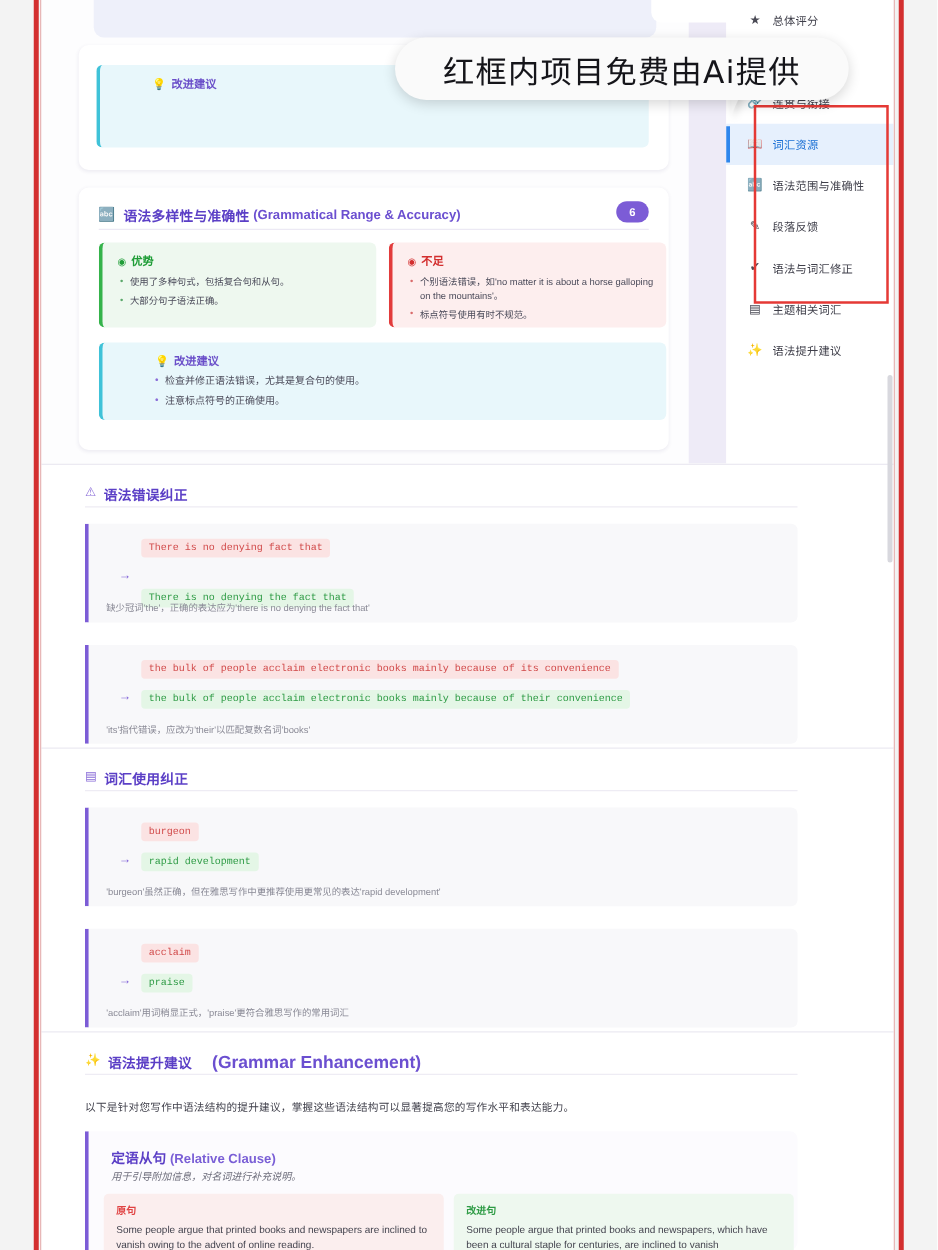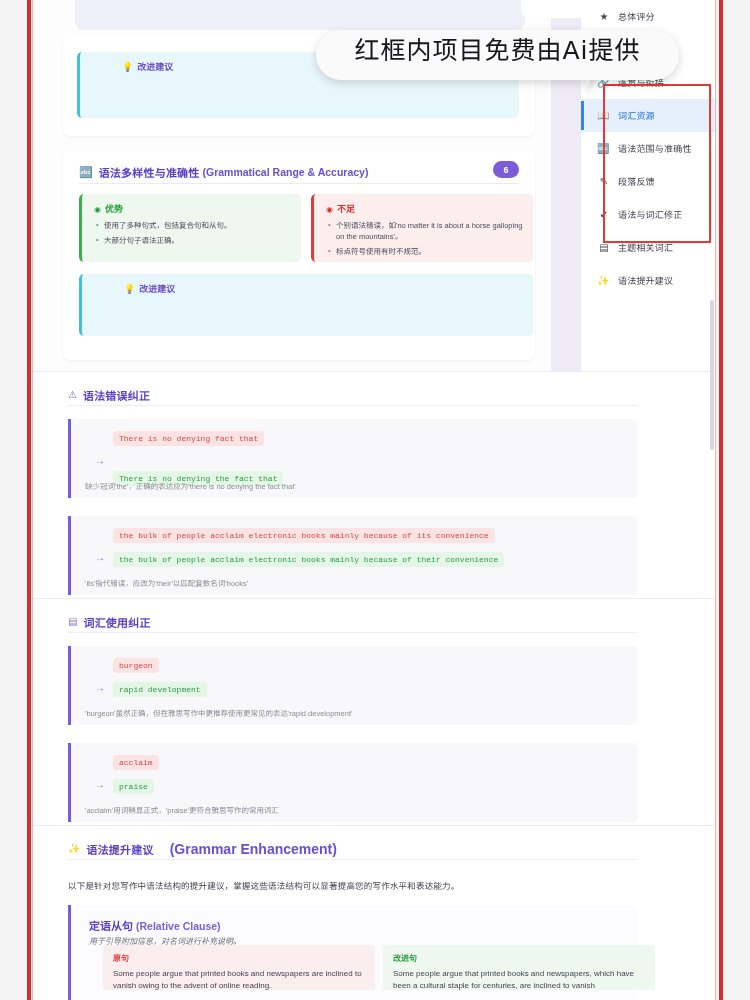--- a/index.html
+++ b/index.html
@@ -158,21 +158,21 @@
     position: absolute; left: 570px; top: 84px; width: 108px; height: 159px;
     border: 2px solid #e53935; z-index: 30; pointer-events: none;
   }
 
   
   .callout {
     position: absolute; left: 283px; top: 30px;
     width: 363px; height: 50px;
     background: #fafafa; border-radius: 26px;
     box-shadow: 0 3px 10px rgba(0,0,0,.16);
-    display: flex; align-items: flex-start; justify-content: center;
+    display: flex; align-items: center; justify-content: center;
     z-index: 50;
   }
   .callout-text {
     font-size: 25px; color: #15151a; letter-spacing: 1px;
     font-family: "DejaVu Sans", "Liberation Sans", sans-serif;
   }
   .callout-tail {
     position: absolute; left: 552px; top: 70px; z-index: 49;
     width: 0; height: 0;
     border-left: 10px solid #fafafa;
@@ -244,22 +244,22 @@
   .enh-title {
     position: absolute; left: 18px; top: 12px;
     font-size: 11px; font-weight: bold; color: #5b3fc6;
   }
   .enh-title-en { font-size: 10.5px; color: #7a5fd6; margin-left: 3px; }
   .enh-sub {
     position: absolute; left: 18px; top: 30px;
     font-size: 8px; color: #6e6e7c; font-style: italic;
   }
   .enh-half {
-    position: absolute; top: 40px; width: 272px; height: 45px;
-    padding: 7px 10px; border-radius: 4px 4px 0 0; margin-left: 20px;
+    position: absolute; top: 50px; width: 272px; height: 45px;
+    padding: 7px 10px; border-radius: 4px 4px 0 0;
   }
   .enh-orig { left: 12px;  background: #fbeeee; }
   .enh-impr { left: 292px; background: #eef8ef; }
   .enh-lab { font-size: 8px; font-weight: bold; margin-bottom: 5px; }
   .enh-lab.o { color: #e04343; }
   .enh-lab.i { color: #2e9b45; }
   .enh-body { font-size: 8px; color: #44444f; line-height: 12px; }
 
   .scrollbar {
     position: absolute; right: 1px; top: 300px; width: 4px; height: 150px;
@@ -328,20 +328,22 @@
             <span class="dot">◉</span><span>不足</span>
           </div>
           <div class="hb-li">个别语法错误，如'no matter it is about a horse galloping on the mountains'。</div>
           <div class="hb-li">标点符号使用有时不规范。</div>
         </div>
 
         <div class="tip-box tip-wide">
           <div class="tip-title">
             <span class="bulb">💡</span><span>改进建议</span>
           </div>
+          <div class="tip-li">检查并修正语法错误，尤其是复合句的使用。</div>
+          <div class="tip-li">注意标点符号的正确使用。</div>
         </div>
       </div>
 
       <div class="sidebar">
         <div class="side-item">
             <span class="s-ico">★</span>
             <span class="s-lab">总体评分</span>
           </div>
         <div class="side-item">
             <span class="s-ico">◎</span>

